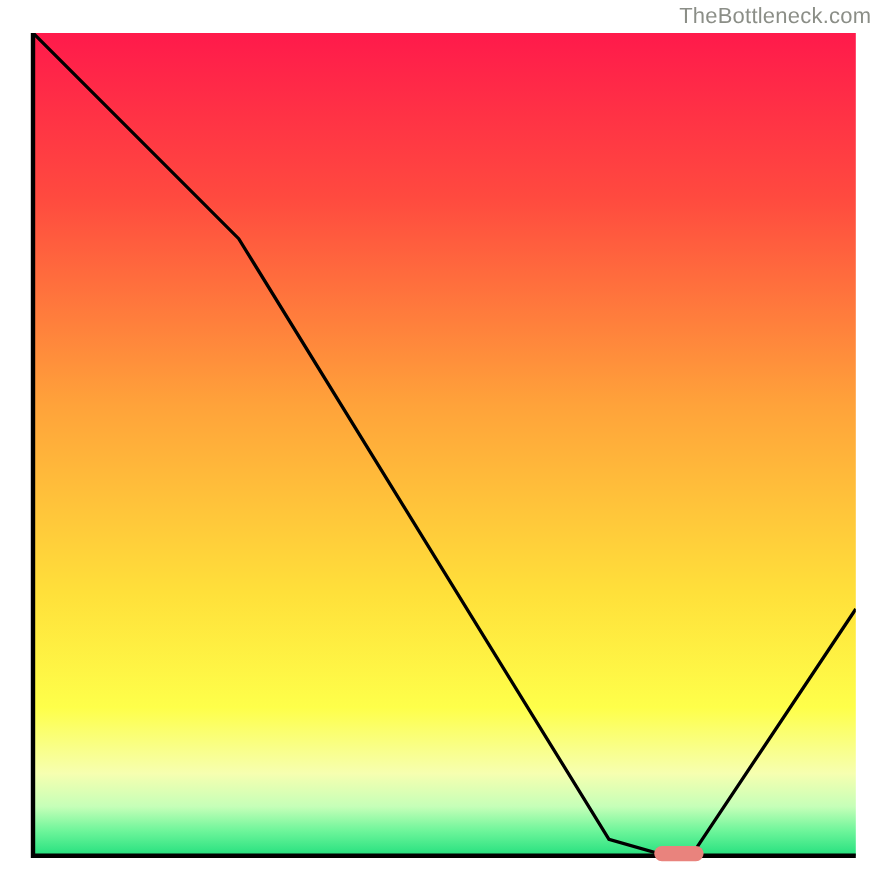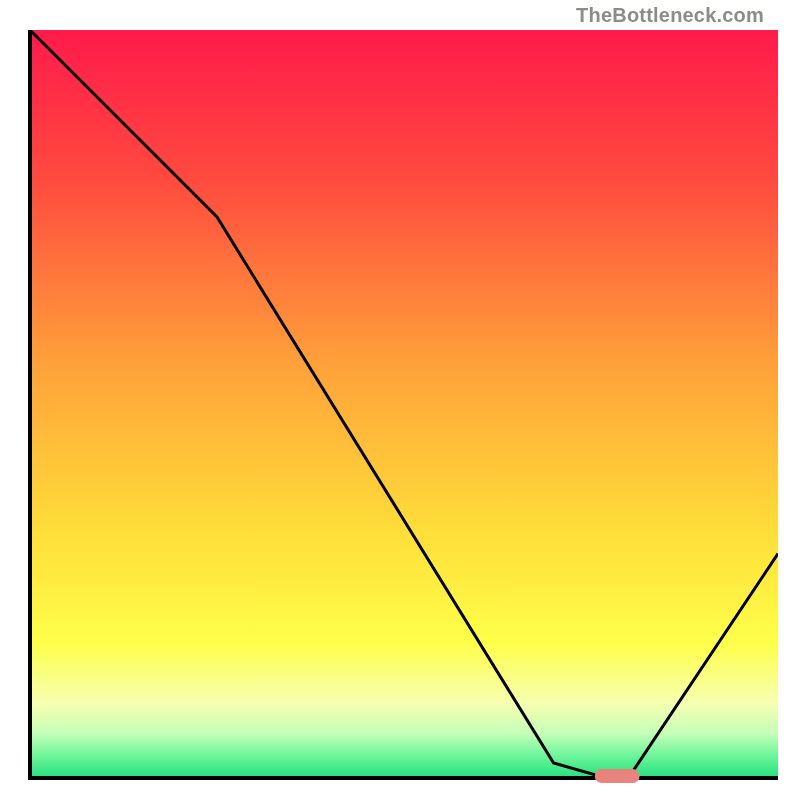--- a/index.html
+++ b/index.html
@@ -11,23 +11,23 @@
     font-family: Arial, Helvetica, sans-serif;
   }
   .chart-wrap {
     position: relative;
     width: 800px;
     height: 800px;
   }
   .attribution {
     position: absolute;
     top: 4px;
-    right: 36px;
+    right: 8px;
     font-size: 20px;
-    font-weight: 700;
+    font-weight: 400;
     color: #8b8e87;
     letter-spacing: 0.2px;
     user-select: none;
   }
   svg.plot {
     position: absolute;
     left: 0;
     top: 0;
     width: 800px;
     height: 800px;

